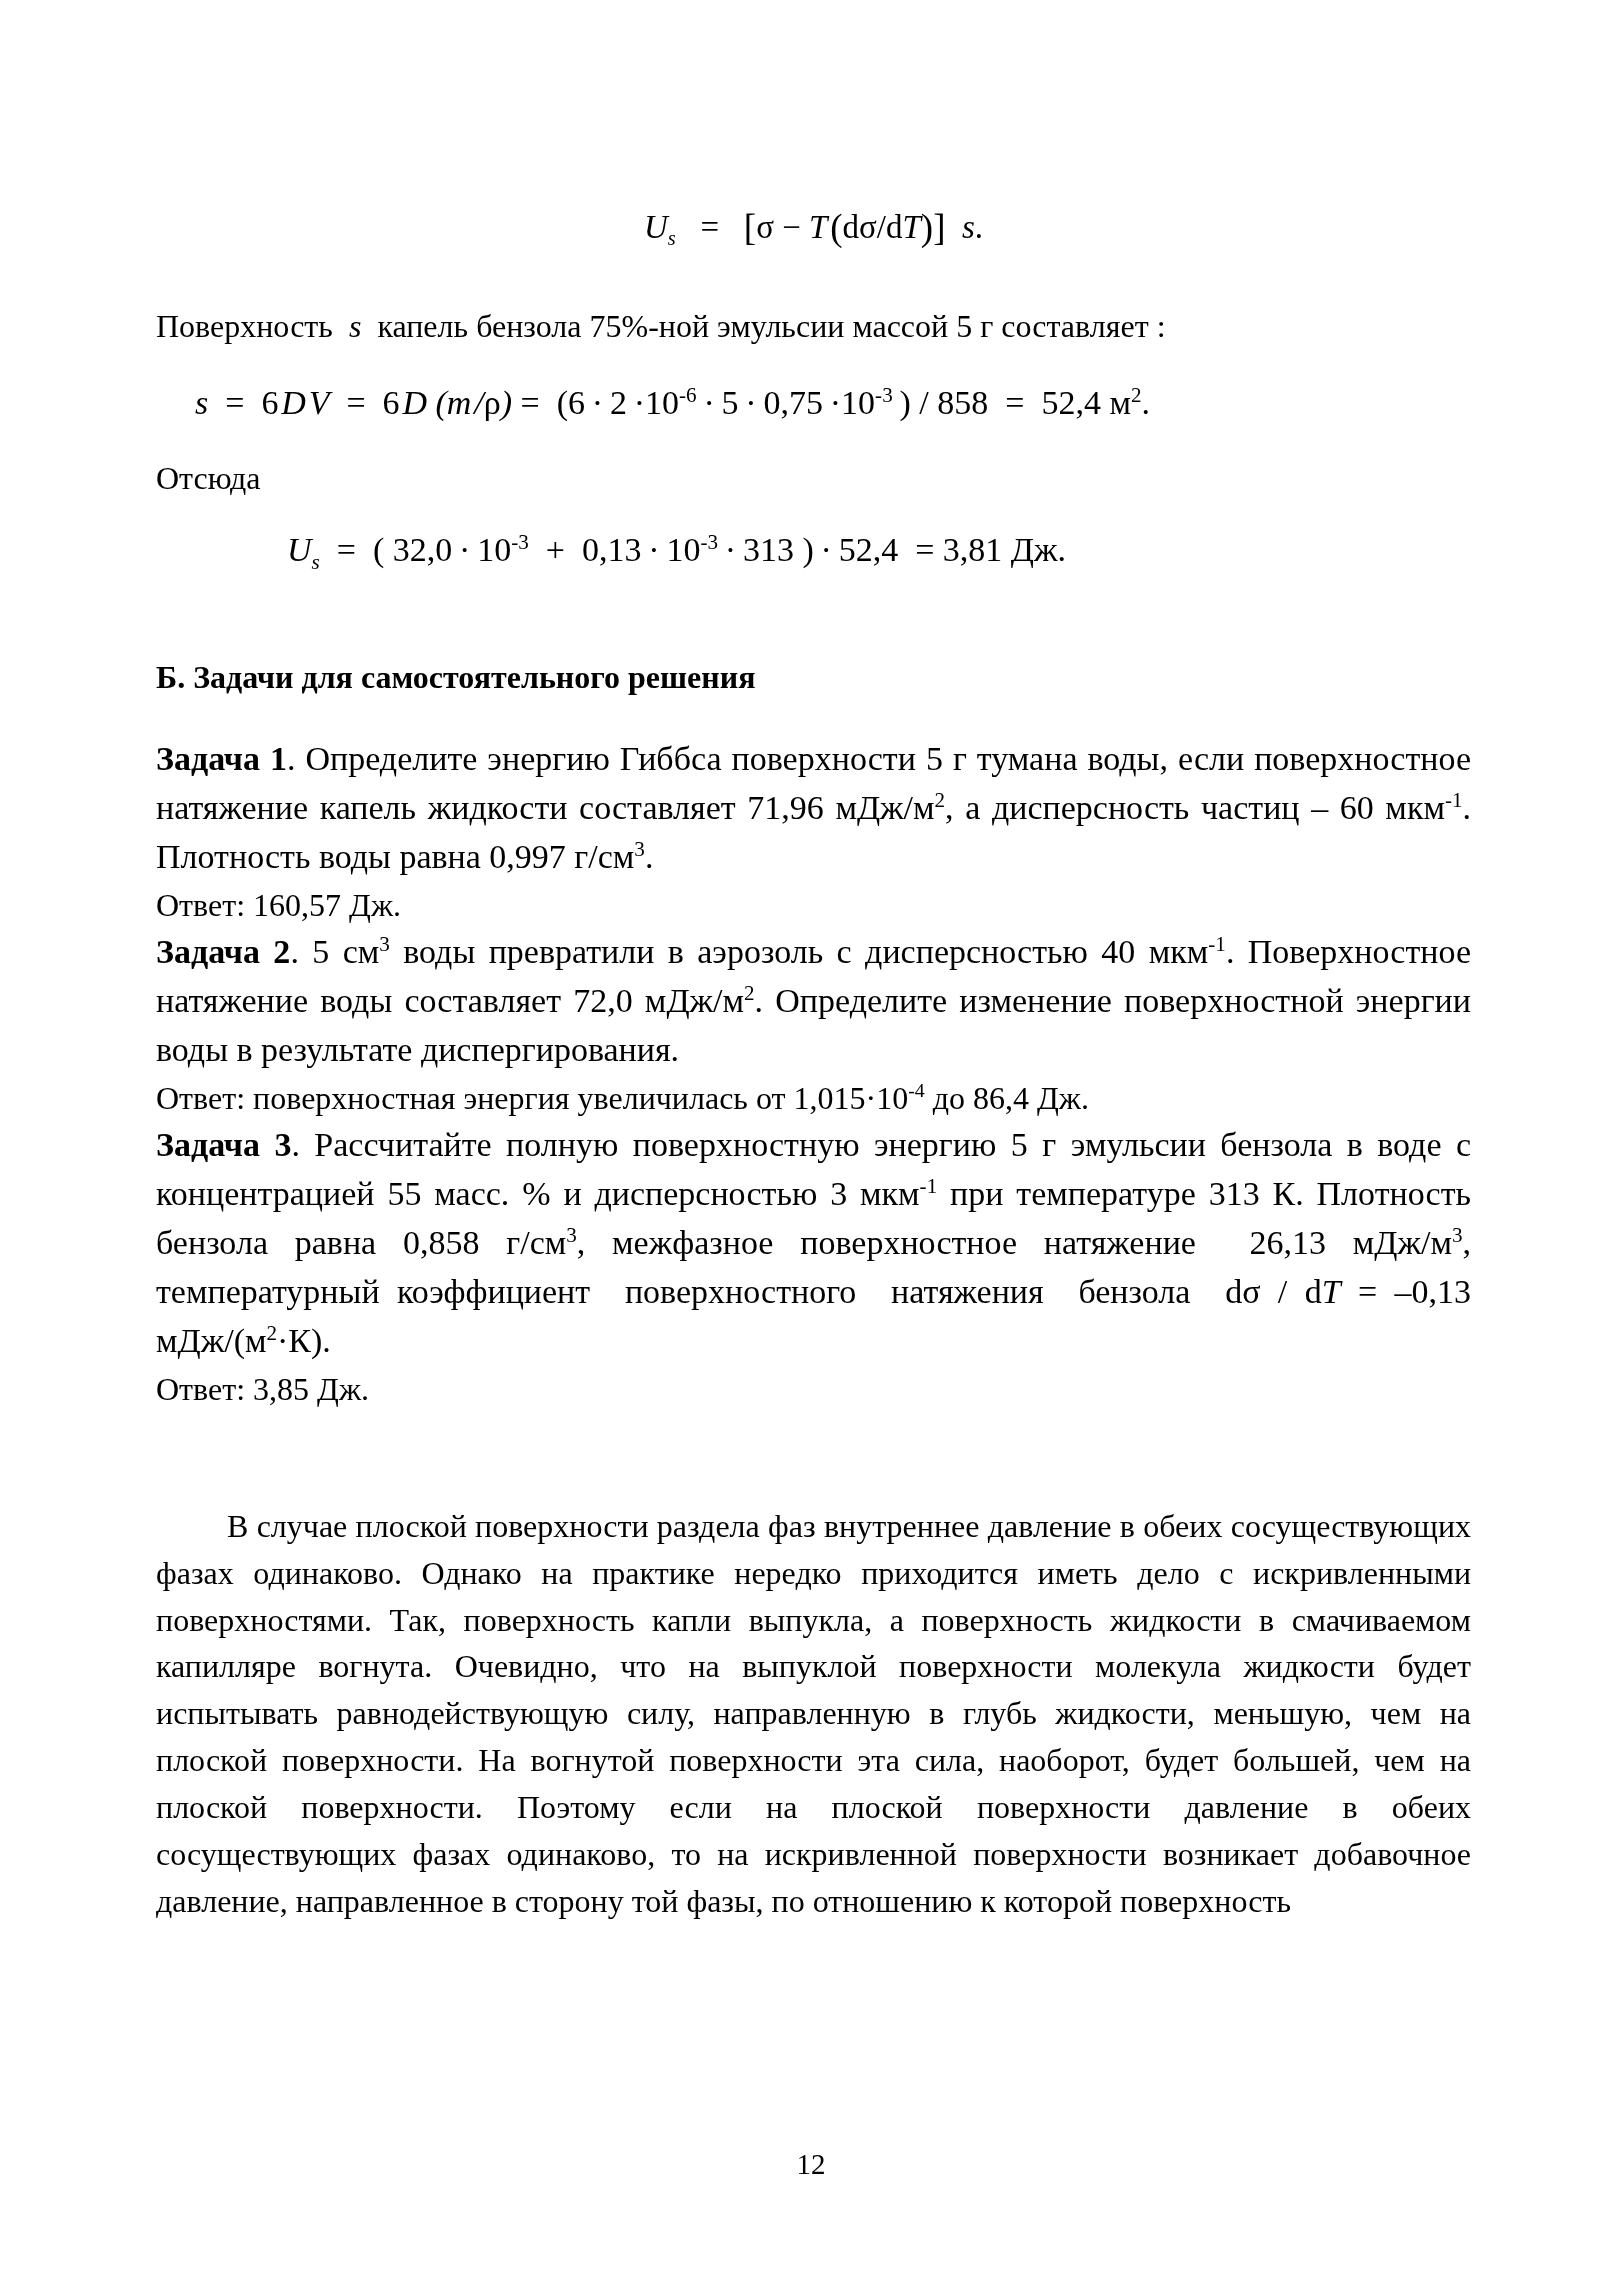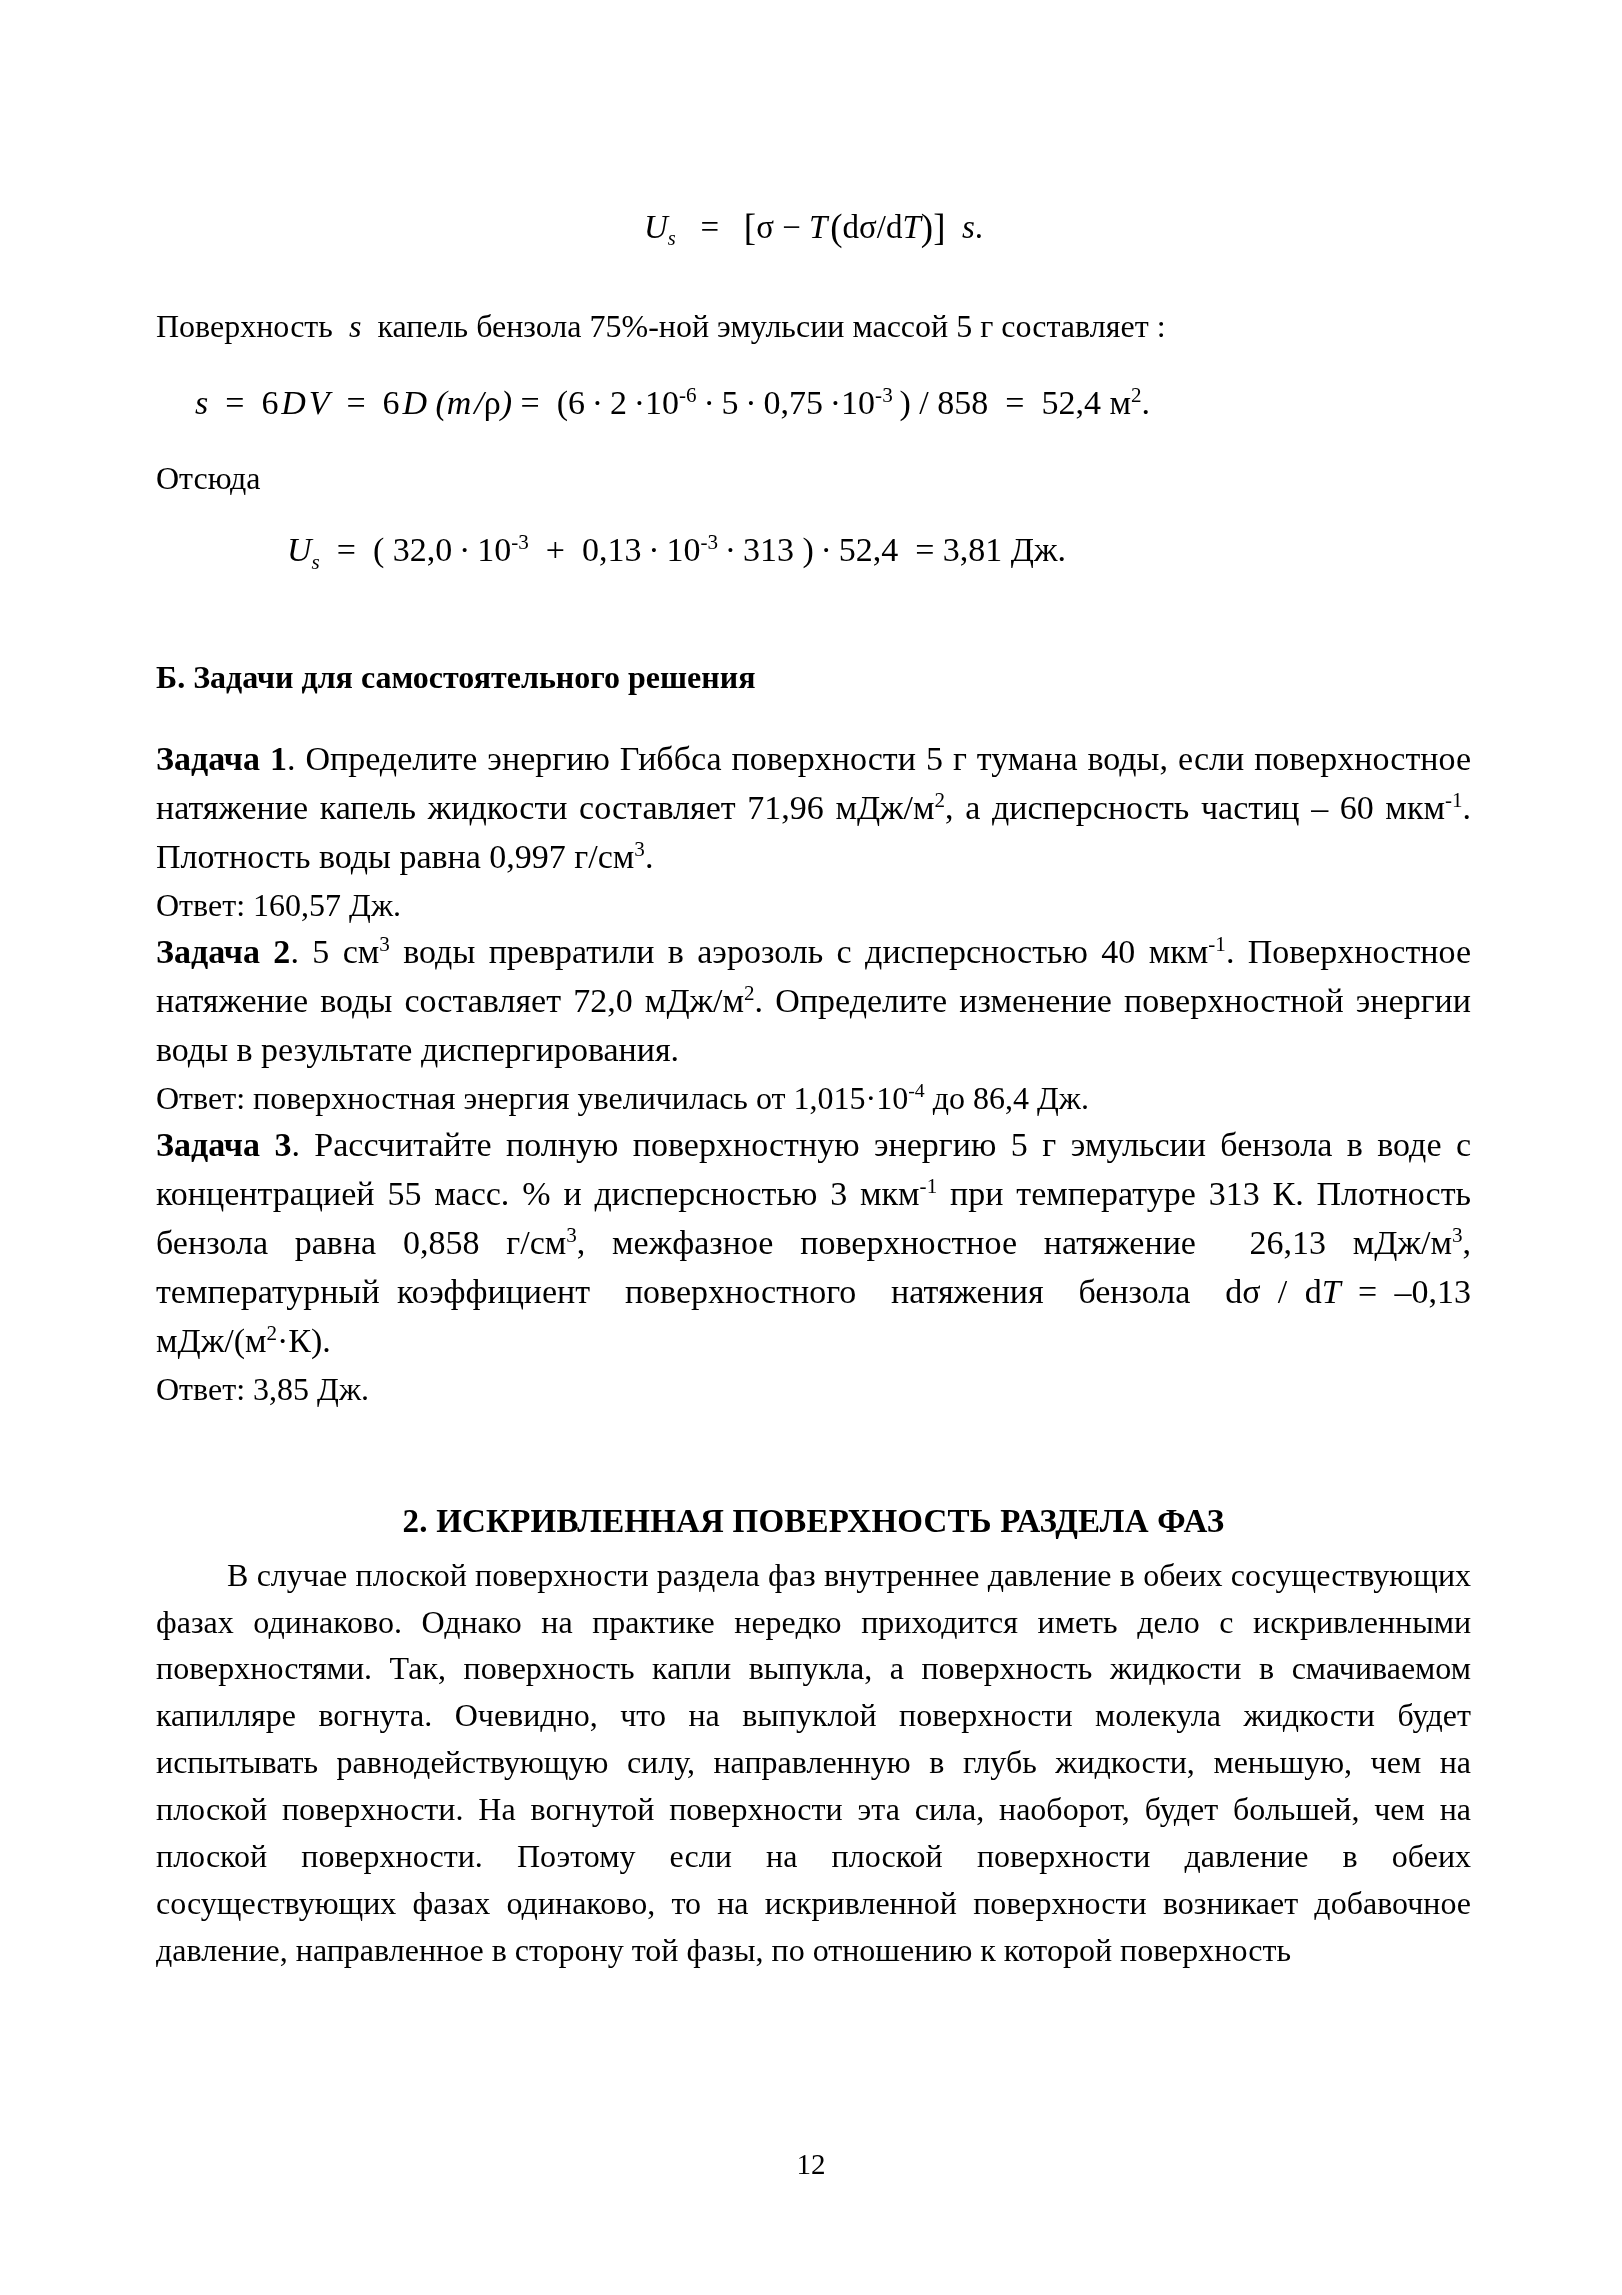--- a/index.html
+++ b/index.html
@@ -149,21 +149,20 @@
     <div class="answer">Ответ: поверхностная энергия увеличилась от 1,015·10<sup>-4</sup> до 86,4 Дж.</div>
 
     <div class="task-block">
       <span class="bold">Задача 3</span><span>. Рассчитайте полную поверхностную энергию 5 г эмульсии бензола в воде с концентрацией 55 масс. % и дисперсностью 3 мкм<sup>-1</sup> при температуре 313 К. Плотность бензола равна 0,858 г/см<sup>3</sup>, межфазное поверхностное натяжение&nbsp; 26,13 мДж/м<sup>3</sup>, температурный коэффициент&nbsp; поверхностного&nbsp; натяжения&nbsp; бензола&nbsp; dσ / d<span class="ital">T</span> = –0,13 мДж/(м<sup>2</sup>·К).</span>
     </div>
     <div class="answer">Ответ: 3,85 Дж.</div>
 
     <div class="spacer-lg"></div>
     <div class="spacer-md"></div>
 
-    <div class="center-head">2.  ИСКРИВЛЕННАЯ ПОВЕРХНОСТЬ РАЗДЕЛА ФАЗ</div>
 
     <div class="body-text indent-first">В случае плоской поверхности раздела фаз внутреннее давление в обеих сосуществующих фазах одинаково. Однако на практике нередко приходится иметь дело с искривленными поверхностями. Так, поверхность капли выпукла, а поверхность жидкости в смачиваемом капилляре вогнута. Очевидно, что на выпуклой поверхности молекула жидкости будет испытывать равнодействующую силу, направленную в глубь жидкости, меньшую, чем на плоской поверхности. На вогнутой поверхности эта сила, наоборот, будет большей, чем на плоской поверхности. Поэтому если на плоской поверхности давление в обеих сосуществующих фазах одинаково, то на искривленной поверхности возникает добавочное давление, направленное в сторону той фазы, по отношению к которой поверхность</div>
 
   </div>
 
   <div class="pagenum">12</div>
 </div>
 
 
 </body></html>

